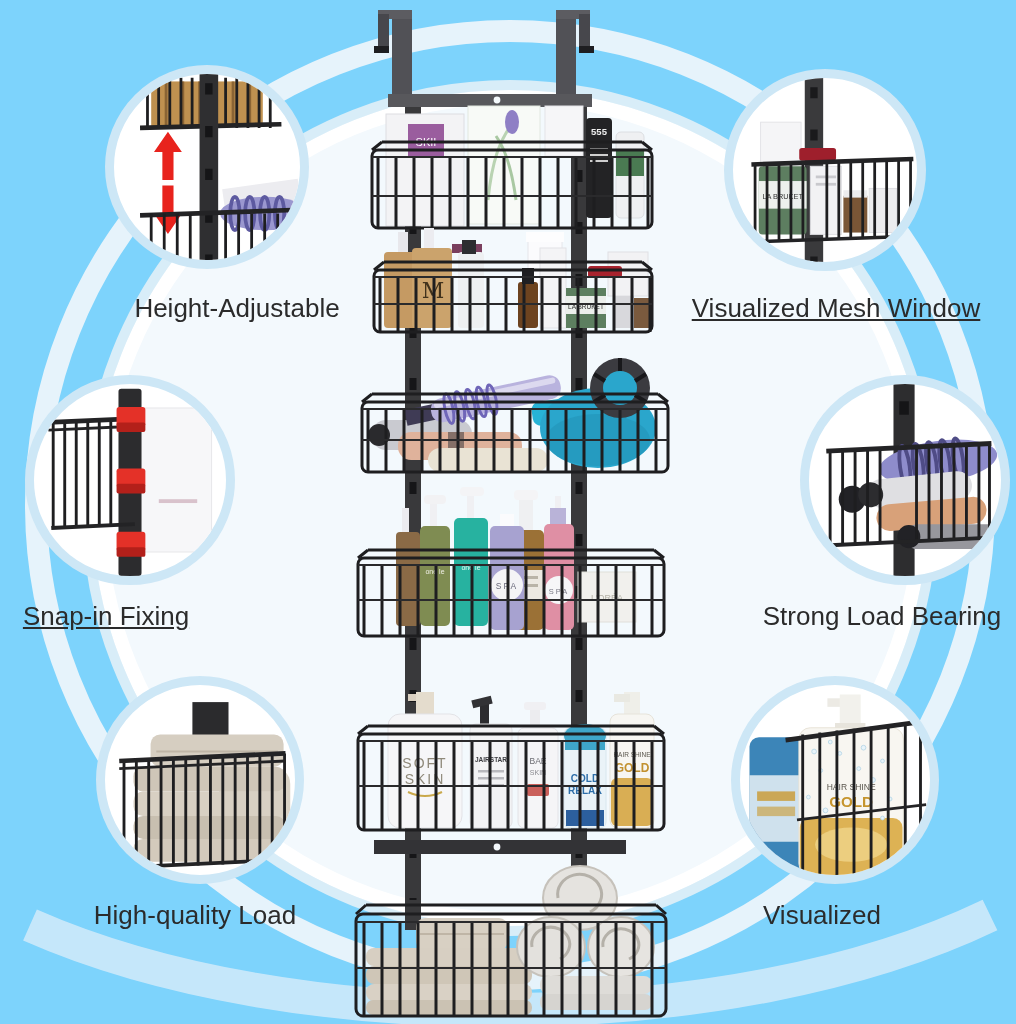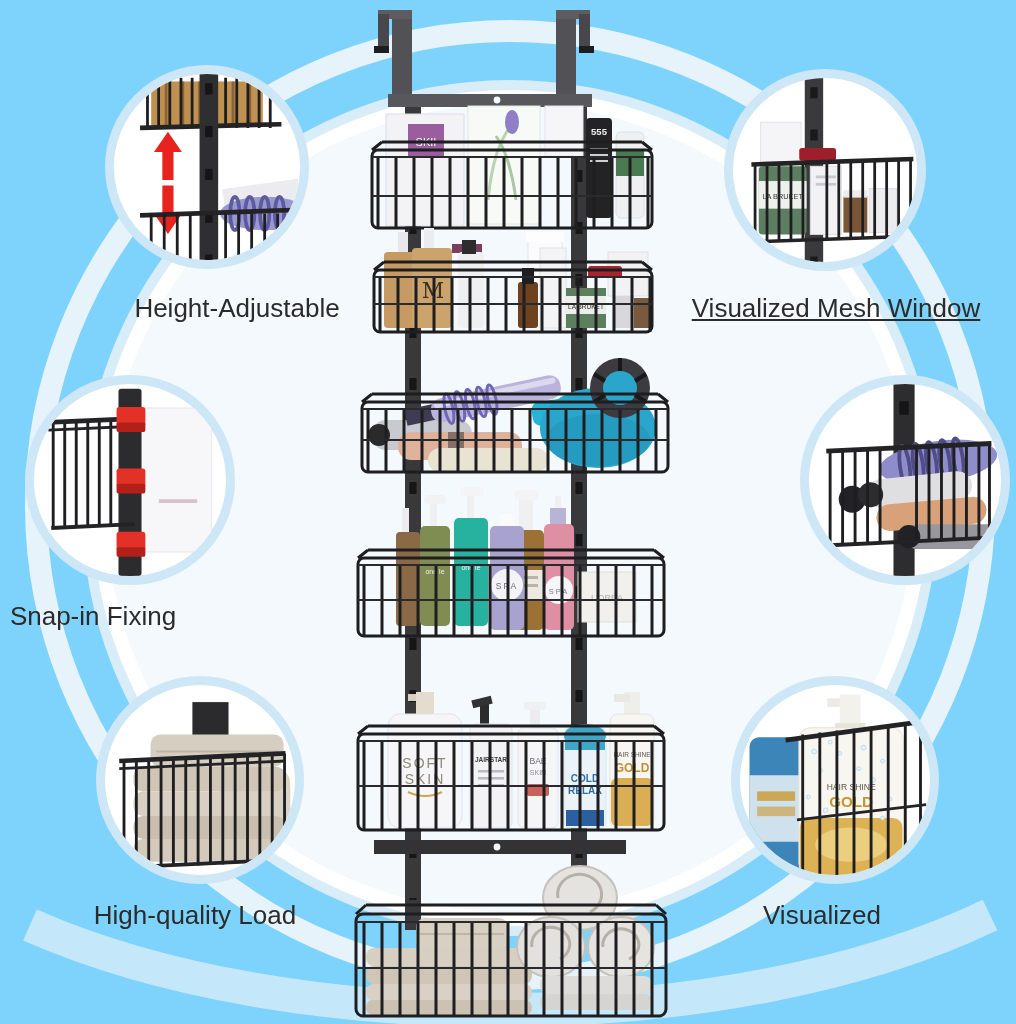--- a/index.html
+++ b/index.html
@@ -489,17 +489,18 @@
         <line x1="174" y1="41" x2="174" y2="200"></line>
           <line x1="190" y1="40" x2="190" y2="200"></line>
       </g>
       <line x1="48" y1="58" x2="196" y2="38" stroke="#232325" stroke-width="5"></line>
       <line x1="60" y1="142" x2="196" y2="126" stroke="#232325" stroke-width="3"></line>
     </svg>
   </div>
 
   <div class="feature-label" style="left:193px;top:293px;margin-left:44px;">Height-Adjustable</div>
   <div class="feature-label" style="left:836px;top:293px;text-decoration:underline;">Visualized Mesh Window</div>
-  <div class="feature-label" style="left:93px;top:601px;">Snap-in Fixing</div>
+  <div class="feature-label" style="left:106px;top:601px;text-decoration:underline;">Snap-in Fixing</div>
+  <div class="feature-label" style="left:882px;top:601px;">Strong Load Bearing</div>
   <div class="feature-label" style="left:195px;top:900px;">High-quality Load</div>
   <div class="feature-label" style="left:822px;top:900px;">Visualized</div>
 
 </div>
 
 </body></html>

